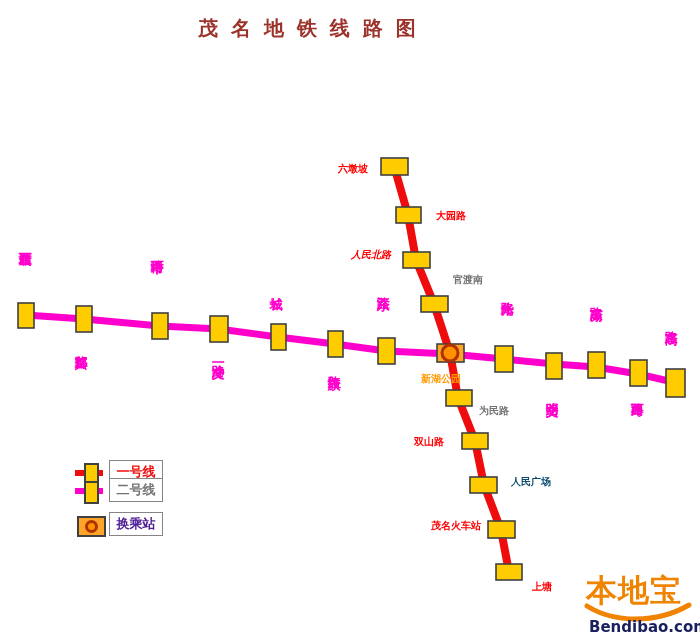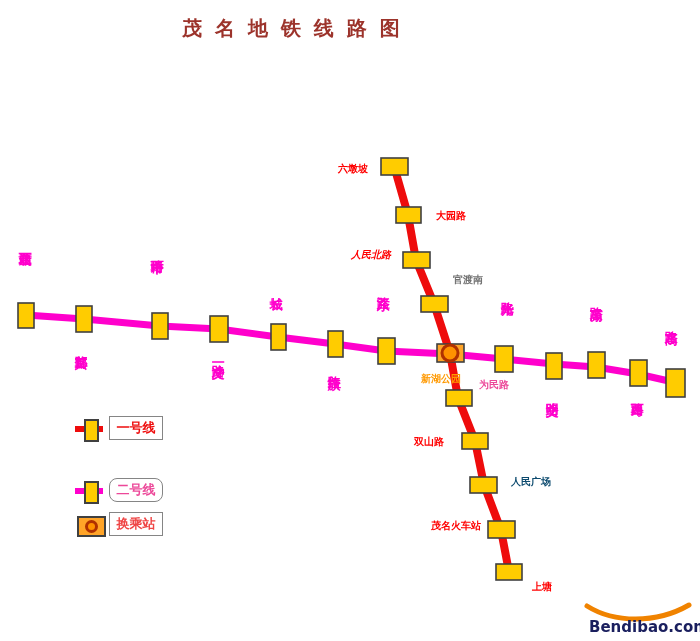--- a/index.html
+++ b/index.html
@@ -81,61 +81,62 @@
       <rect x="666" y="369" width="19" height="28" fill="#ffcc00" stroke="#404040" stroke-width="1.6"></rect>
       <rect x="437" y="344" width="27" height="18" fill="#ffa428" stroke="#404040" stroke-width="1.6"></rect>
       <circle cx="450" cy="353" r="8" fill="#ff9100" stroke="#b03000" stroke-width="3"></circle>
     </svg>
 
   <div class="labels-overlay">
       <div class="st-label end" style="left: 368px; top: 164px; color: rgb(255, 0, 0);">六墩坡</div>
       <div class="st-label" style="left: 436px; top: 211px; color: rgb(255, 0, 0);">大园路</div>
       <div class="st-label end" style="left: 391px; top: 250px; color: rgb(255, 0, 0); font-style: italic;">人民北路</div>
       <div class="st-label" style="left: 453px; top: 275px; color: #737373;">官渡南</div>
-      <div class="st-label" style="left: 479px; top: 380px; color: #ec4899;">为民路</div>
+      <div class="st-label" style="left: 479px; top: 406px; color: #737373;">为民路</div>
       <div class="st-label end" style="left: 444px; top: 437px; color: rgb(255, 0, 0);">双山路</div>
       <div class="st-label" style="left: 511px; top: 477px; color: #0c4a6e;">人民广场</div>
       <div class="st-label end" style="left: 481px; top: 522px; color: rgb(255, 0, 0); font-family: Liberation Mono, monospace;">茂名火车站</div>
       <div class="st-label" style="left: 532px; top: 582px; color: rgb(255, 0, 0);">上塘</div>
       <div class="st-label v" style="left: 18px; top: 242px; color: rgb(255, 0, 204);">茂名西站</div>
       <div class="st-label v" style="left: 74px; top: 346px; color: rgb(255, 0, 204);">郁其路</div>
       <div class="st-label v" style="left: 150px; top: 250px; color: rgb(255, 0, 204);">环市中路</div>
       <div class="st-label v" style="left: 211px; top: 355px; color: rgb(255, 0, 204);">文冲一路</div>
       <div class="st-label v" style="left: 269px; top: 287px; color: rgb(255, 0, 204);">长城</div>
       <div class="st-label v" style="left: 327px; top: 366px; color: rgb(255, 0, 204);">红旗路</div>
       <div class="st-label v" style="left: 376px; top: 287px; color: rgb(255, 0, 204);">江东路</div>
       <div class="st-label v" style="left: 500px; top: 292px; color: rgb(255, 0, 204);">光华路</div>
       <div class="st-label v" style="left: 545px; top: 393px; color: rgb(255, 0, 204);">文明路</div>
       <div class="st-label v" style="left: 589px; top: 297px; color: rgb(255, 0, 204);">高凉路</div>
       <div class="st-label v" style="left: 630px; top: 393px; color: rgb(255, 0, 204);">西粤路</div>
       <div class="st-label v" style="left: 664px; top: 321px; color: rgb(255, 0, 204);">高水路</div>
       <div class="st-label" style="left: 377px; top: 374px; color: rgb(255, 153, 0); margin-left: 44px;">新湖公园</div>
     </div>
 
-  <div class="map-title" style="color: rgb(156, 51, 43);">茂 名 地 铁 线 路 图</div>
+  <div class="map-title" style="color: rgb(156, 51, 43); margin-left: 16px;">茂 名 地 铁 线 路 图</div>
 
   <div class="legend">
-    <div class="legend-item" style="top:416px">
+    <div class="legend-item" style="top:460px">
       <span class="lg-bar" style="background: rgb(238, 12, 12);"></span>
       <span class="lg-box"></span>
       <span class="lg-label" style="color: rgb(238, 12, 12);">一号线</span>
     </div>
     <div class="legend-item" style="top:478px">
       <span class="lg-bar" style="background: rgb(255, 0, 204);"></span>
       <span class="lg-box"></span>
-      <span class="lg-label" style="color: #ec4899; border-radius: 8px;">二号线</span>
+      <span class="lg-label" style="color: #737373;">二号线</span>
     </div>
     <div class="legend-item" style="top:512px">
       <span class="lg-transfer">
           <span class="ring"></span>
         </span>
-      <span class="lg-label" style="color: #ef4444;">换乘站</span>
+      <span class="lg-label" style="color: #4c1d95;">换乘站</span>
     </div>
   </div>
 
   <div class="watermark">
+    <div class="wm-cn" style="color: rgb(240, 131, 0);">本地宝</div>
     <svg class="wm-swoosh" width="108" height="24" viewBox="0 0 108 24">
       <path d="M3,4 C30,21 72,22 105,3" fill="none" stroke="#f08300" stroke-width="5" stroke-linecap="round"></path>
     </svg>
     <div class="wm-en" style="color: rgb(26, 31, 94);">Bendibao.com</div>
   </div>
 
 </div>
 
 </body></html>

